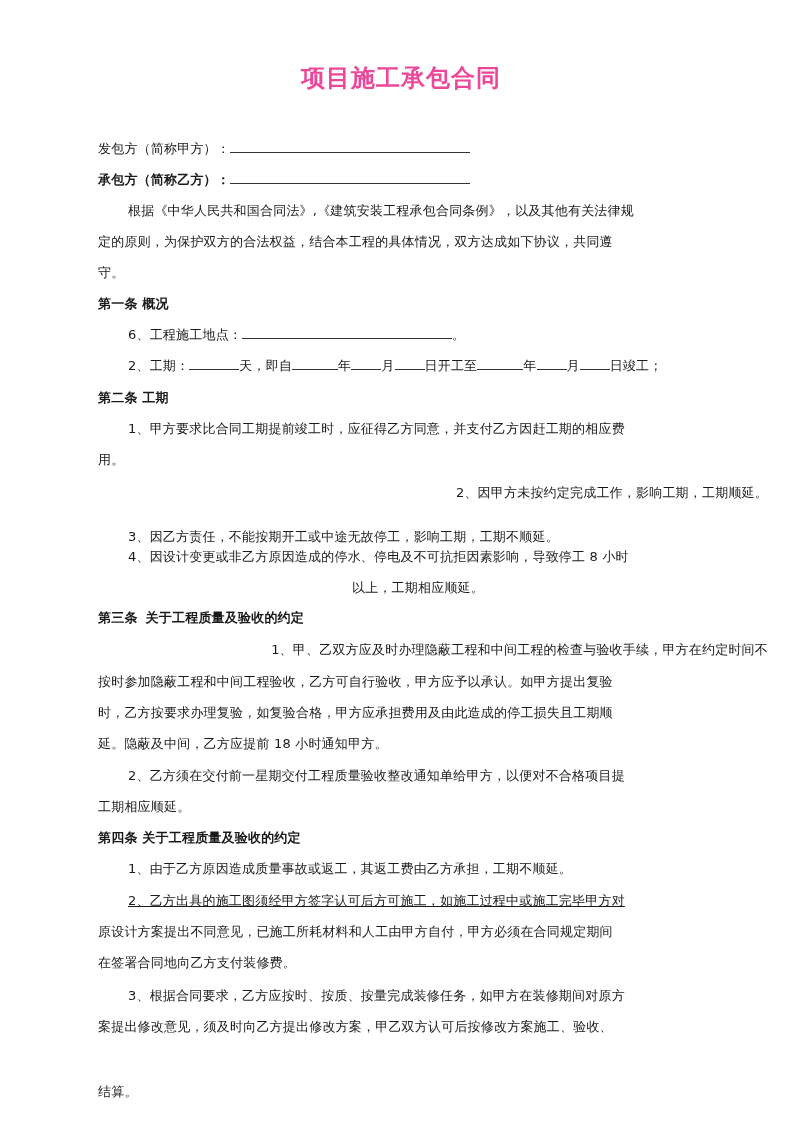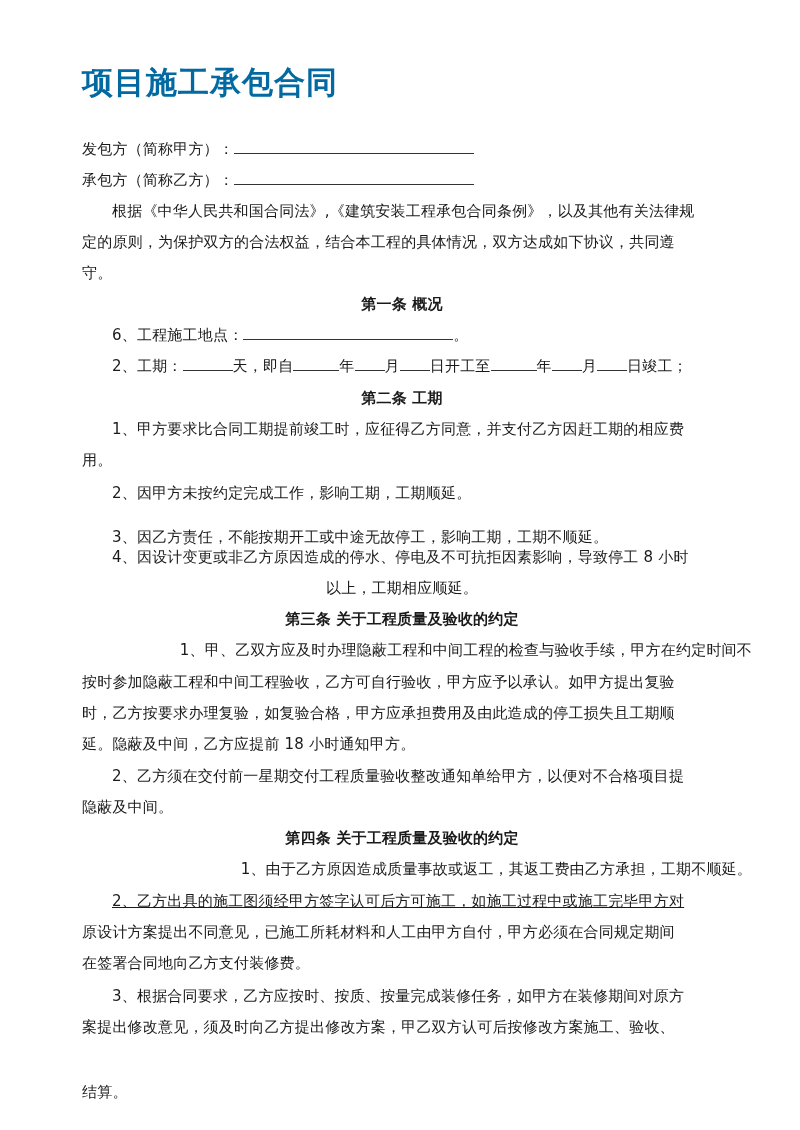--- a/index.html
+++ b/index.html
@@ -19,88 +19,88 @@
       position: absolute;
       left: 82px;
       top: 0;
       width: 638px;
     }
     .title {
       position: absolute;
       top: 62px;
       left: 0;
       width: 638px;
-      text-align: left;
-      font-size: 31px;
+      text-align: center;
+      font-size: 24px;
       font-weight: bold;
       letter-spacing: 1px;
-      color: #0369a1;
+      color: #ec4899;
     }
     .line {
       position: absolute;
-      left: 0;
+      left: 16px;
       width: 640px;
-      font-size: 15px;
+      font-size: 13px;
       line-height: 20px;
       white-space: nowrap;
       letter-spacing: 0.2px;
     }
     .indent { padding-left: 30px; }
-    .heading { font-weight: bold; text-align: center; }
+    .heading { font-weight: bold; }
     .blank {
       display: inline-block;
       border-bottom: 1px solid #333;
       height: 13px;
       vertical-align: baseline;
     }
   </style>
 </head>
 <body>
 
 <div class="page">
 
   <div class="title">项目施工承包合同</div>
 
   <div class="line" style="top:139px;">
     <span>发包方（简称甲方）：</span><span class="blank" style="width:240px;"></span>
   </div>
-  <div class="line" style="top:170px;">
+  <div class="line" style="top:170px;font-weight:bold;">
     <span>承包方（简称乙方）：</span><span class="blank" style="width:240px;"></span>
   </div>
 
   <div class="line indent" style="top:201px;">根据《中华人民共和国合同法》,《建筑安装工程承包合同条例》，以及其他有关法律规</div>
   <div class="line" style="top:232px;">定的原则，为保护双方的合法权益，结合本工程的具体情况，双方达成如下协议，共同遵</div>
   <div class="line" style="top:263px;">守。</div>
 
   <div class="line heading" style="top:294px;">第一条 概况</div>
   <div class="line indent" style="top:325px;">
     <span>6、工程施工地点：</span><span class="blank" style="width:210px;"></span><span>。</span>
   </div>
   <div class="line indent" style="top:356px;">
     <span>2、工期：</span><span class="blank" style="width:50px;"></span><span>天，即自</span><span class="blank" style="width:46px;"></span><span>年</span><span class="blank" style="width:30px;"></span><span>月</span><span class="blank" style="width:30px;"></span><span>日开工至</span><span class="blank" style="width:46px;"></span><span>年</span><span class="blank" style="width:30px;"></span><span>月</span><span class="blank" style="width:30px;"></span><span>日竣工；</span>
   </div>
 
   <div class="line heading" style="top:388px;">第二条 工期</div>
   <div class="line indent" style="top:419px;">1、甲方要求比合同工期提前竣工时，应征得乙方同意，并支付乙方因赶工期的相应费</div>
   <div class="line" style="top:450px;">用。</div>
-  <div class="line indent" style="top:483px;">2、因甲方未按约定完成工作，影响工期，工期顺延。</div>
+  <div class="line indent" style="top:483px;text-align:right;">2、因甲方未按约定完成工作，影响工期，工期顺延。</div>
   <div class="line indent" style="top:515px;margin-top:12px;">3、因乙方责任，不能按期开工或中途无故停工，影响工期，工期不顺延。</div>
   <div class="line indent" style="top:547px;">4、因设计变更或非乙方原因造成的停水、停电及不可抗拒因素影响，导致停工 8 小时</div>
   <div class="line" style="top:578px;text-align:center;">以上，工期相应顺延。</div>
 
-  <div class="line heading" style="top:609px;">第三条 关于工程质量及验收的约定</div>
+  <div class="line heading" style="top:609px;font-family:Liberation Mono, monospace;">第三条 关于工程质量及验收的约定</div>
   <div class="line indent" style="top:640px;text-align:right;">1、甲、乙双方应及时办理隐蔽工程和中间工程的检查与验收手续，甲方在约定时间不</div>
   <div class="line" style="top:672px;">按时参加隐蔽工程和中间工程验收，乙方可自行验收，甲方应予以承认。如甲方提出复验</div>
   <div class="line" style="top:703px;">时，乙方按要求办理复验，如复验合格，甲方应承担费用及由此造成的停工损失且工期顺</div>
   <div class="line" style="top:734px;">延。隐蔽及中间，乙方应提前 18 小时通知甲方。</div>
   <div class="line indent" style="top:766px;">2、乙方须在交付前一星期交付工程质量验收整改通知单给甲方，以便对不合格项目提</div>
-  <div class="line" style="top:797px;">隐蔽及中间。</div>
+  <div class="line" style="top:797px;">工期相应顺延。</div>
 
   <div class="line heading" style="top:828px;">第四条 关于工程质量及验收的约定</div>
-  <div class="line indent" style="top:859px;text-align:right;">1、由于乙方原因造成质量事故或返工，其返工费由乙方承担，工期不顺延。</div>
+  <div class="line indent" style="top:859px;">1、由于乙方原因造成质量事故或返工，其返工费由乙方承担，工期不顺延。</div>
   <div class="line indent" style="top:891px;text-decoration:underline;">2、乙方出具的施工图须经甲方签字认可后方可施工，如施工过程中或施工完毕甲方对</div>
   <div class="line" style="top:922px;">原设计方案提出不同意见，已施工所耗材料和人工由甲方自付，甲方必须在合同规定期间</div>
   <div class="line" style="top:953px;">在签署合同地向乙方支付装修费。</div>
   <div class="line indent" style="top:986px;">3、根据合同要求，乙方应按时、按质、按量完成装修任务，如甲方在装修期间对原方</div>
   <div class="line" style="top:1017px;">案提出修改意见，须及时向乙方提出修改方案，甲乙双方认可后按修改方案施工、验收、</div>
   <div class="line" style="top:1049px;margin-top:33px;">结算。</div>
 
 </div>
 
 </body></html>

